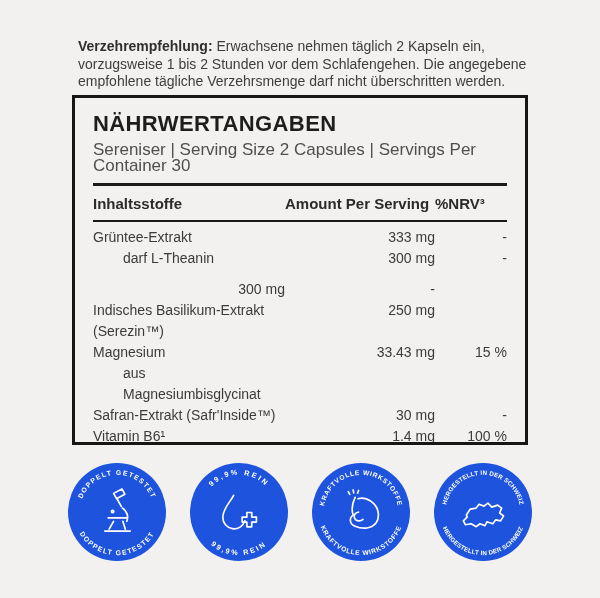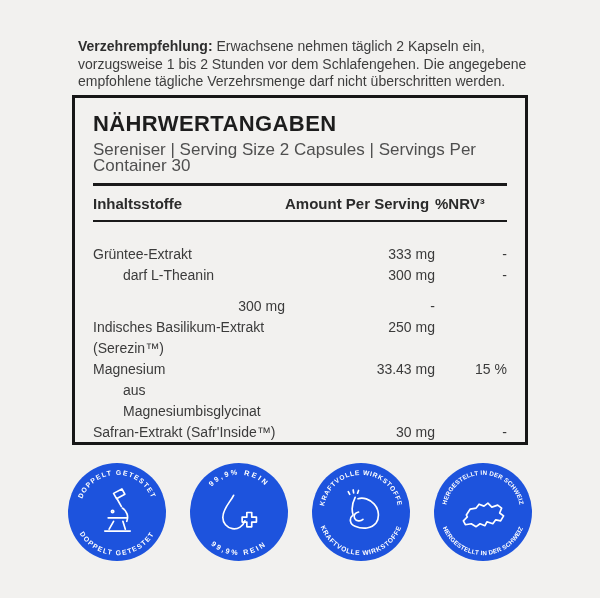--- a/index.html
+++ b/index.html
@@ -33,21 +33,21 @@
   .panel-subtitle { font-size: 17px; line-height: 16px; color: #4f4f4f; margin-top: 2px; }
   .rule { background: #1a1a1a; }
   .rule.thick { height: 3px; margin-top: 9px; }
   .rule.mid   { height: 2px; }
 
   .grid-row { display: grid; grid-template-columns: 1fr 150px 72px; }
   .hdr-row { padding: 9px 0 8px 0; font-size: 15px; font-weight: 700; color: #2b2b2b; }
   .hdr-row .col-amount { text-align: left; }
   .hdr-row .col-nrv { text-align: left; }
 
-  .rows { margin-top: 22px; }
+  .rows { margin-top: 5px; }
   .row { font-size: 14px; line-height: 21px; color: #3b3b3b; }
   .row .col-amount { text-align: right; }
   .row .col-nrv { text-align: right; }
   .row.indent .col-name { padding-left: 30px; }
   .row-gap { height: 10px; }
 
   
   .badges {
     position: absolute; left: 68px; top: 463px; width: 464px;
     display: flex; justify-content: space-between;

